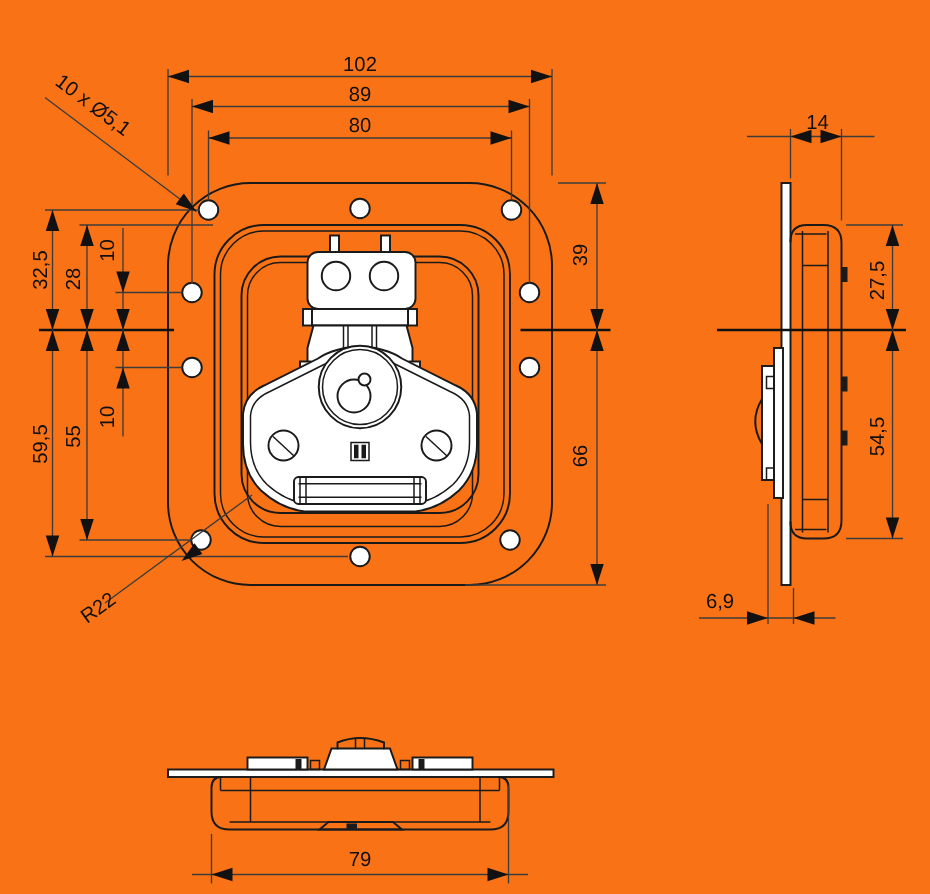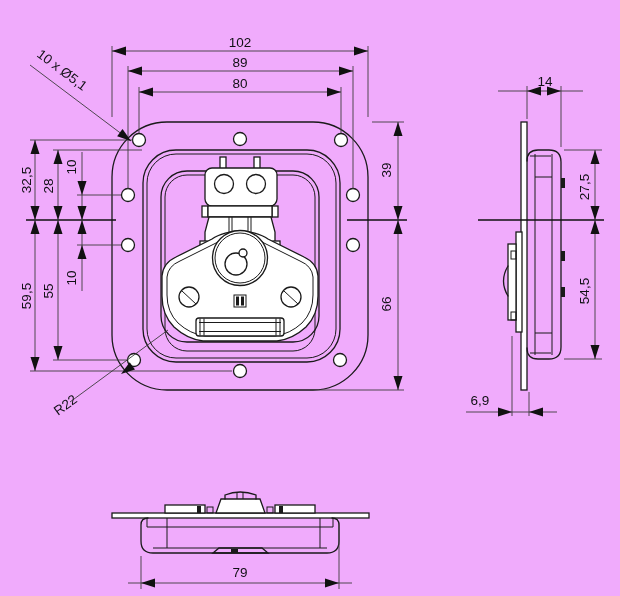--- a/index.html
+++ b/index.html
@@ -1,16 +1,16 @@
 <!DOCTYPE html>
 <html><head>
 <meta charset="utf-8">
 <style>
   html,body{margin:0;padding:0;background:#ffffff;}
-  .stage{position:relative;width:620px;height:596px;background:#f0abfc;overflow:hidden;}
+  .stage{position:relative;width:620px;height:596px;background:#f97316;overflow:hidden;}
   svg{display:block;}
   text{font-family:"Liberation Sans", sans-serif;font-size:13.5px;fill:#101014;}
   .part{stroke:#1a1a1a;stroke-width:1.3;fill:none;stroke-linecap:round;}
   .partw{stroke:#1a1a1a;stroke-width:1.3;fill:#ffffff;}
   .thin{stroke:#1a1a1a;stroke-width:1;fill:none;}
   .dim{stroke:#3c3c3c;stroke-width:0.9;fill:none;}
   .cl{stroke:#111111;stroke-width:1.6;fill:none;}
   .arr{fill:#111111;}
   .dk{fill:#1a1a1a;stroke:none;}
 </style>

